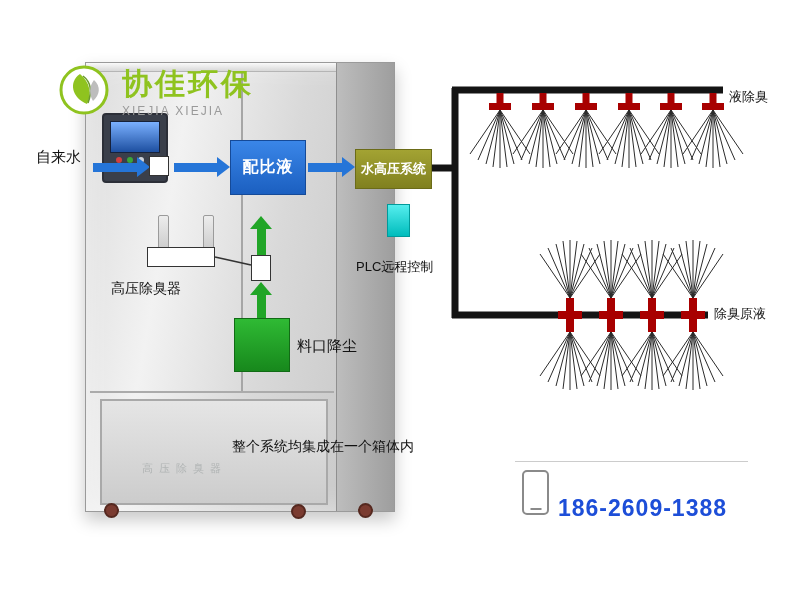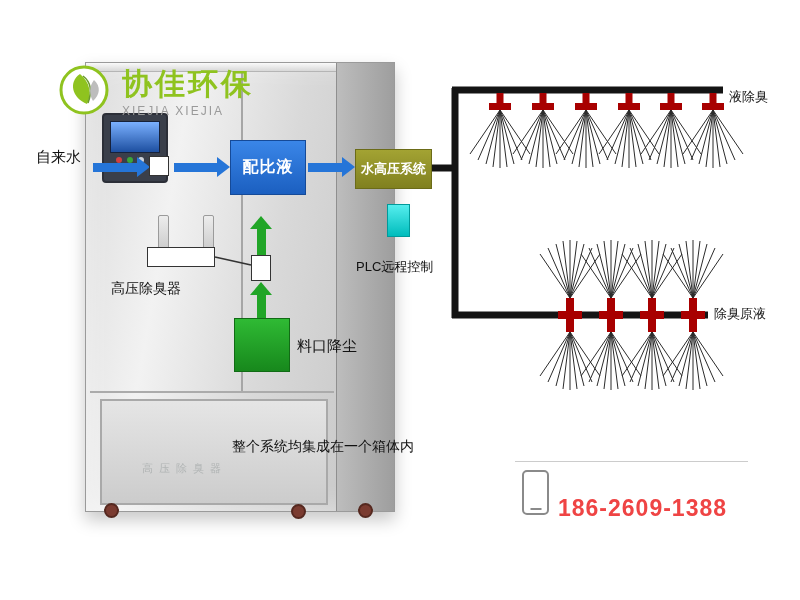--- a/index.html
+++ b/index.html
@@ -67,21 +67,21 @@
 
   
   .contact-divider { position:absolute; left:515px; top:461px; width:233px; height:1px; background:#cccccc; z-index:5; }
   .phone-icon { position:absolute; left:522px; top:470px; width:27px; height:45px;
                 border:2px solid #8a8a8a; border-radius:5px; z-index:5; }
   .phone-icon::after { content:""; position:absolute; left:50%; bottom:3px; transform:translateX(-50%);
                        width:11px; height:2px; background:#8a8a8a; }
   .hotline { position:absolute; left:560px; top:476px; font-size:14px; color:#848484;
              letter-spacing:1px; white-space:pre; z-index:5; }
   .phone-number { position:absolute; left:558px; top:495px; font-size:23px; font-weight:bold;
-                  color:#ef4444; letter-spacing:1px; z-index:5; }
+                  color:#1d4ed8; letter-spacing:1px; z-index:5; }
 </style>
 </head>
 <body>
 
 <div class="page">
 
   <div class="logo">
     <span>
       <svg width="52" height="52" viewBox="-26 -26 52 52">
         <circle r="23" fill="#ffffff" stroke="#8fc31f" stroke-width="3"></circle>

